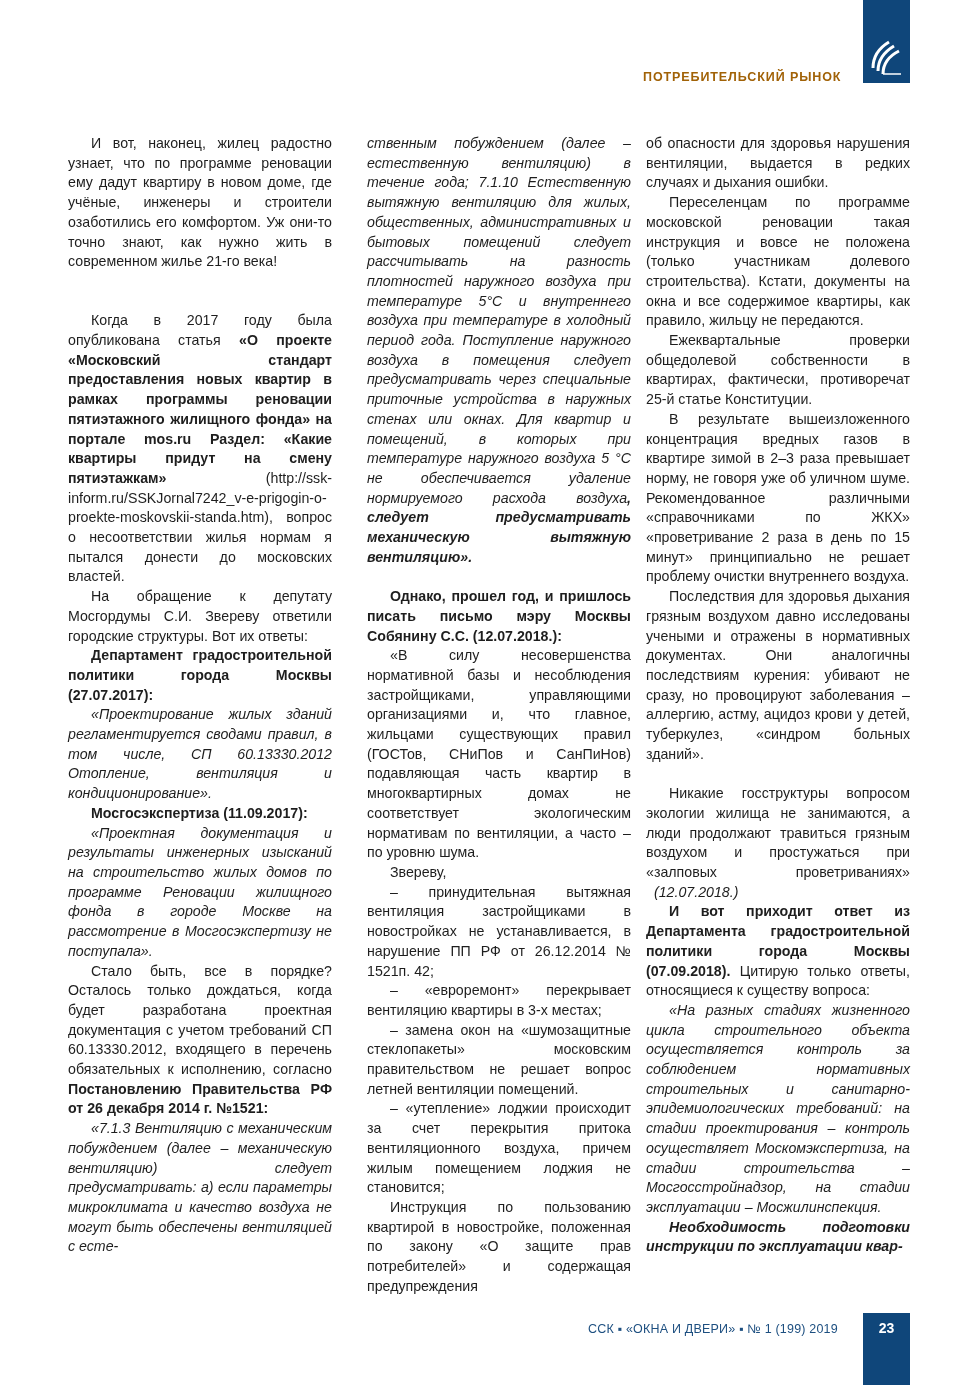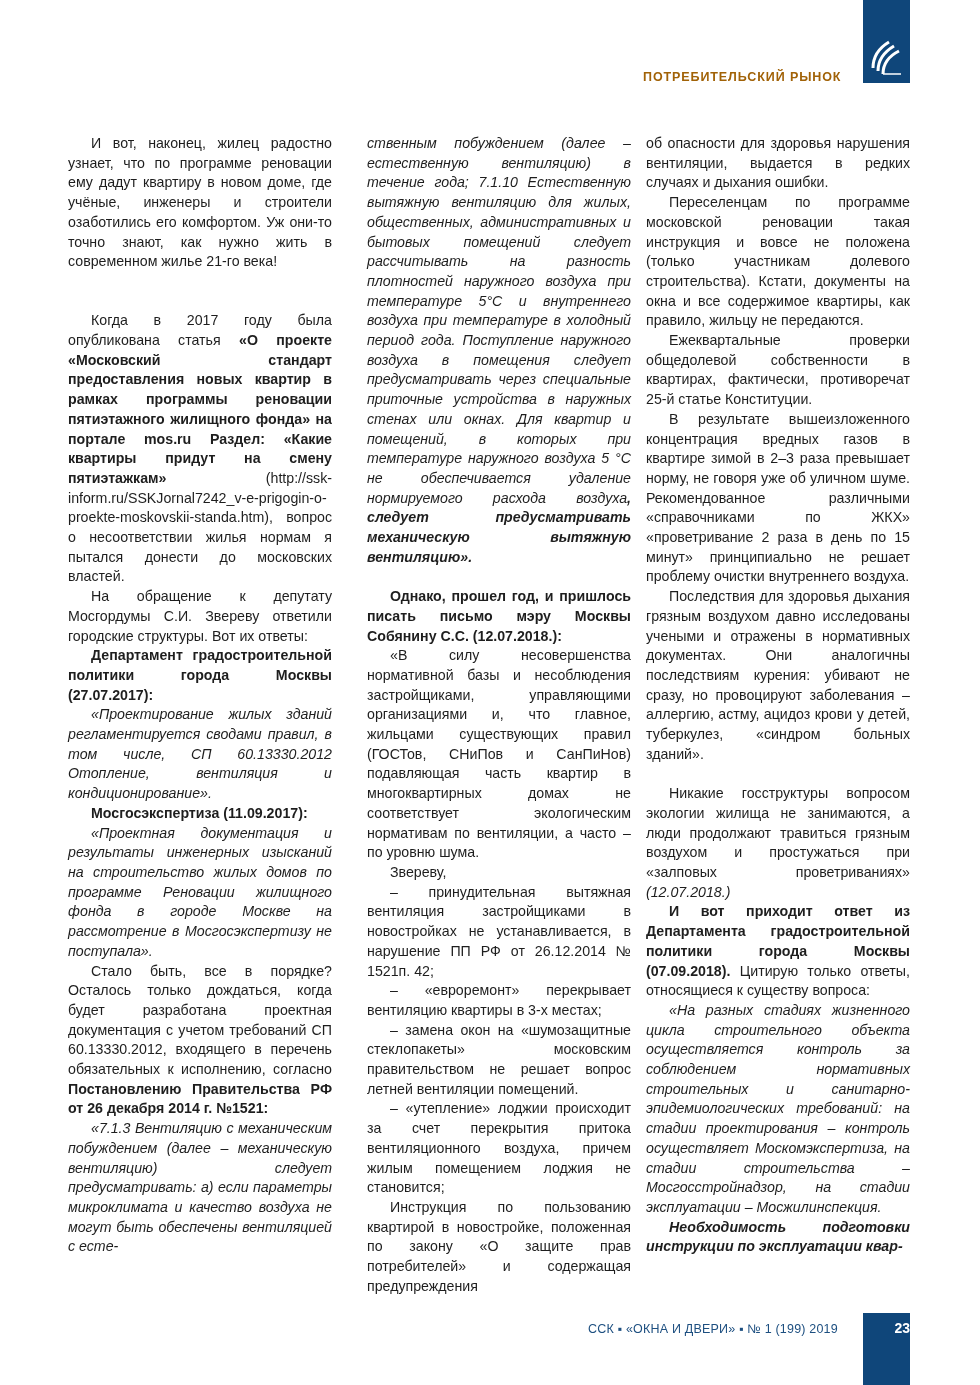--- a/index.html
+++ b/index.html
@@ -21,31 +21,31 @@
       font-size: 14.2px; line-height: 19.7px; text-align: justify;
       hyphens: manual;
     }
     .c1 { left: 68px; }
     .c2 { left: 337px; margin-left: 30px; }
     .c3 { left: 646px; }
     .col p { margin: 0; text-indent: 23px; }
     .col p.noind { text-indent: 0; }
     .col .gap { height: 19.7px; }
     .b { font-weight: bold; }
-    .i { font-style: italic; }
+    .i { font-style: italic; margin-left: 8px; }
     .footer-text {
       position: absolute; left: 588px; top: 1322px;
       font-size: 12.5px; color: #1d4f80; letter-spacing: 0.2px;
     }
     .page-tab {
       position: absolute; left: 863px; top: 1313px; width: 47px; height: 72px;
       background: #0f467a;
     }
     .page-num {
-      position: absolute; left: 0; right: 0; top: 7px; text-align: right;
+      position: absolute; left: 0; right: 0; top: 7px; text-align: center;
       color: #ffffff; font-weight: bold; font-size: 14px;
     }
   </style>
 </head>
 <body>
 
 <div class="top-tab">
   <svg width="34" height="40" viewBox="0 0 34 40">
     <path d="M4 30 C4 18 10 10 20 4" stroke="#ffffff" stroke-width="3" fill="none"></path>
     <path d="M9 33 C9 22 15 14 25 8" stroke="#ffffff" stroke-width="3" fill="none"></path>

